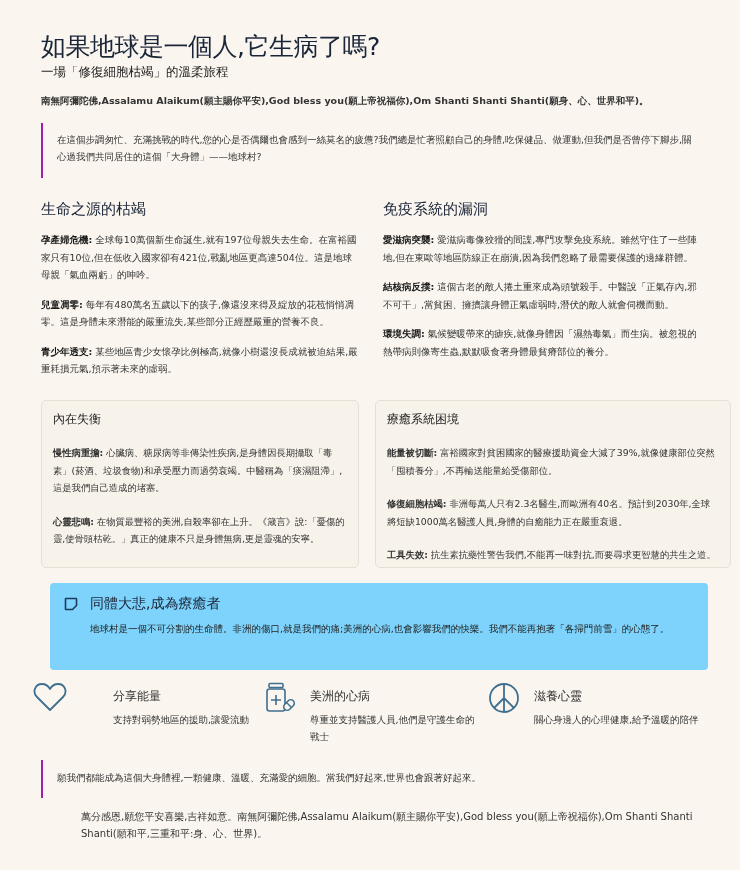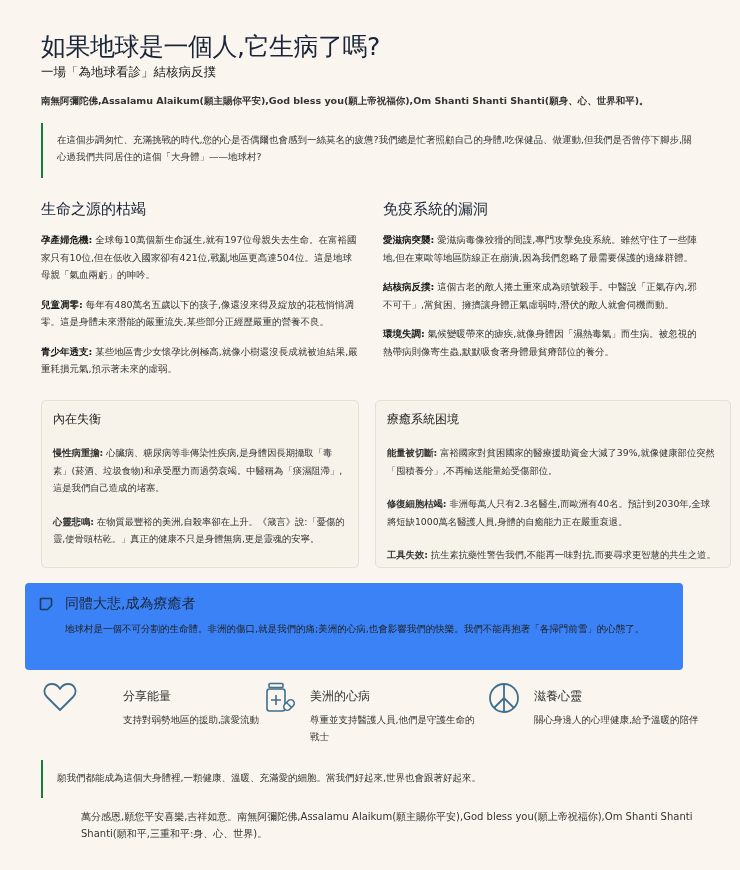--- a/index.html
+++ b/index.html
@@ -11,62 +11,62 @@
     }
     .page { position: relative; padding: 0 41px; }
     h1 {
       margin: 0; position: absolute; top: 30px; left: 41px;
       font-size: 25px; font-weight: normal; color: #1a2538; letter-spacing: -0.5px;
     }
     .subtitle { position: absolute; top: 64px; left: 41px; font-size: 12.5px; color: #222; }
     .blessing { position: absolute; top: 95px; left: 41px; width: 660px; font-size: 9.5px; color: #333; font-weight: bold; }
     .quote {
       position: absolute; left: 41px; width: 655px;
-      border-left: 2px solid #15803d; padding: 0 0 0 14px;
+      border-left: 2px solid #a21caf; padding: 0 0 0 14px;
       font-size: 9.5px; line-height: 17px; color: #333;
     }
     .quote.intro { top: 123px; height: 55px; padding-top: 8px; box-sizing: border-box; }
     .quote.outro { top: 760px; height: 38px; padding-top: 9px; box-sizing: border-box; }
     .col { position: absolute; width: 318px; }
     .col h2 { margin: 0 0 12px 0; font-size: 15px; font-weight: normal; color: #1a2538; }
     .col p { margin: 0 0 12px 0; font-size: 9.5px; line-height: 17.5px; color: #333; }
     .col p b { color: #1a1a1a; }
     .col.left { top: 200px; left: 41px; }
     .col.right { top: 200px; left: 383px; }
     .card {
       position: absolute; top: 400px; width: 318px; height: 168px;
       border: 1px solid #e5dfd4; border-radius: 5px; background: #f7f2ea;
       box-sizing: border-box; padding: 10px 11px;
     }
     .card h3 { margin: 0 0 6px 0; font-size: 12px; font-weight: normal; color: #222; }
     .card p { margin: 16px 0 8px 0; font-size: 9.3px; line-height: 17.5px; color: #333; }
     .card.left { left: 41px; }
     .card.right { left: 375px; width: 356px; }
     .callout {
-      position: absolute; top: 583px; left: 25px; width: 658px; height: 87px;
-      background: #3b82f6; border-radius: 4px; box-sizing: border-box; padding: 12px 14px;
+      position: absolute; top: 583px; left: 50px; width: 658px; height: 87px;
+      background: #7dd3fc; border-radius: 4px; box-sizing: border-box; padding: 12px 14px;
     }
     .callout .head { display: flex; align-items: center; gap: 12px; }
     .callout h3 { margin: 0; font-size: 14px; font-weight: normal; color: #1a2538; }
     .callout p { margin: 7px 0 0 26px; font-size: 9.5px; line-height: 17px; color: #222; }
     .action { position: absolute; top: 682px; display: flex; gap: 14px; }
     .action .txt h4 { margin: 6px 0 6px 0; font-size: 12px; font-weight: normal; color: #333; }
     .action .txt p { margin: 0; font-size: 9.5px; line-height: 17px; color: #333; }
-    .a1 { left: 43px; gap: 46px; } .a1 .txt { width: 160px; }
+    .a1 { left: 33px; gap: 46px; } .a1 .txt { width: 160px; }
     .a2 { left: 264px; } .a2 .txt { width: 170px; }
     .a3 { left: 488px; } .a3 .txt { width: 170px; }
     .closing { position: absolute; top: 808px; left: 41px; width: 660px; font-size: 10px; line-height: 17px; color: #333; margin-left: 40px; }
     svg { display: block; }
   </style>
 </head>
 <body>
 
 <div class="page">
   <h1>如果地球是一個人,它生病了嗎?</h1>
-  <div class="subtitle">一場「為地球看診」結核病反撲</div>
+  <div class="subtitle">一場「修復細胞枯竭」的溫柔旅程</div>
   <div class="blessing">南無阿彌陀佛,Assalamu Alaikum(願主賜你平安),God bless you(願上帝祝福你),Om Shanti Shanti Shanti(願身、心、世界和平)。</div>
 
   <div class="quote intro">在這個步調匆忙、充滿挑戰的時代,您的心是否偶爾也會感到一絲莫名的疲憊?我們總是忙著照顧自己的身體,吃保健品、做運動,但我們是否曾停下腳步,關心過我們共同居住的這個「大身體」——地球村?</div>
 
   <div class="col left">
     <h2>生命之源的枯竭</h2>
     <p><b>孕產婦危機:</b><span> 全球每10萬個新生命誕生,就有197位母親失去生命。在富裕國家只有10位,但在低收入國家卻有421位,戰亂地區更高達504位。這是地球母親「氣血兩虧」的呻吟。</span></p>
     <p><b>兒童凋零:</b><span> 每年有480萬名五歲以下的孩子,像還沒來得及綻放的花苞悄悄凋零。這是身體未來潛能的嚴重流失,某些部分正經歷嚴重的營養不良。</span></p>
     <p><b>青少年透支:</b><span> 某些地區青少女懷孕比例極高,就像小樹還沒長成就被迫結果,嚴重耗損元氣,預示著未來的虛弱。</span></p>
   </div>

